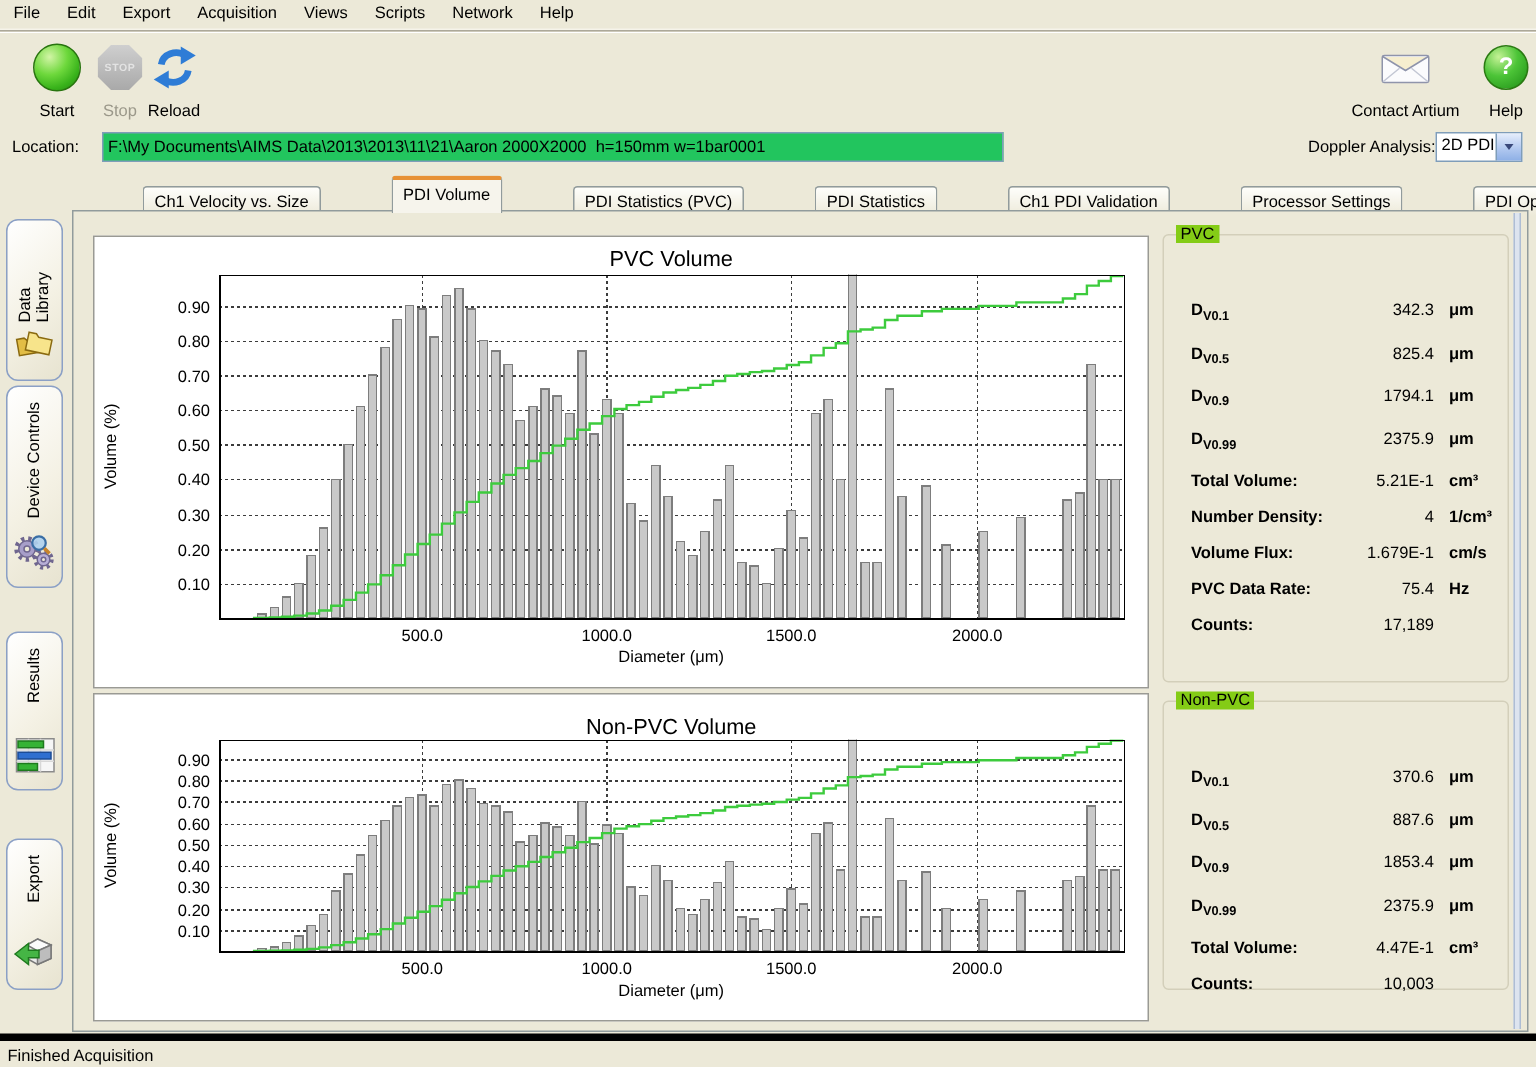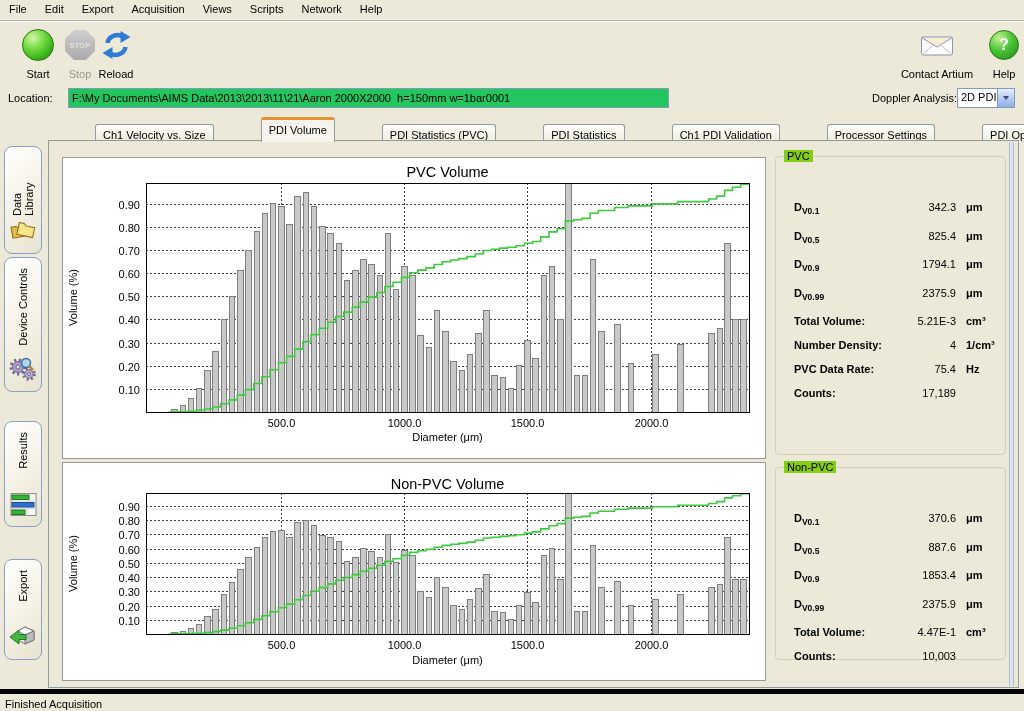--- a/index.html
+++ b/index.html
@@ -411,29 +411,34 @@
         <span class="stat-value">1794.1</span>
         <span class="stat-unit">μm</span>
       </div>
       <div class="stat-row dv">
         <span class="stat-label">D<sub>V0.99</sub></span>
         <span class="stat-value">2375.9</span>
         <span class="stat-unit">μm</span>
       </div>
       <div class="stat-row">
         <span class="stat-label">Total Volume:</span>
-        <span class="stat-value">5.21E-3</span>
+        <span class="stat-value">5.21E-1</span>
         <span class="stat-unit">cm³</span>
       </div>
       <div class="stat-row">
         <span class="stat-label">Number Density:</span>
         <span class="stat-value">4</span>
         <span class="stat-unit">1/cm³</span>
       </div>
       <div class="stat-row">
+        <span class="stat-label">Volume Flux:</span>
+        <span class="stat-value">1.679E-1</span>
+        <span class="stat-unit">cm/s</span>
+      </div>
+      <div class="stat-row">
         <span class="stat-label">PVC Data Rate:</span>
         <span class="stat-value">75.4</span>
         <span class="stat-unit">Hz</span>
       </div>
       <div class="stat-row">
         <span class="stat-label">Counts:</span>
         <span class="stat-value">17,189</span>
         <span class="stat-unit"></span>
       </div>
     </div>

